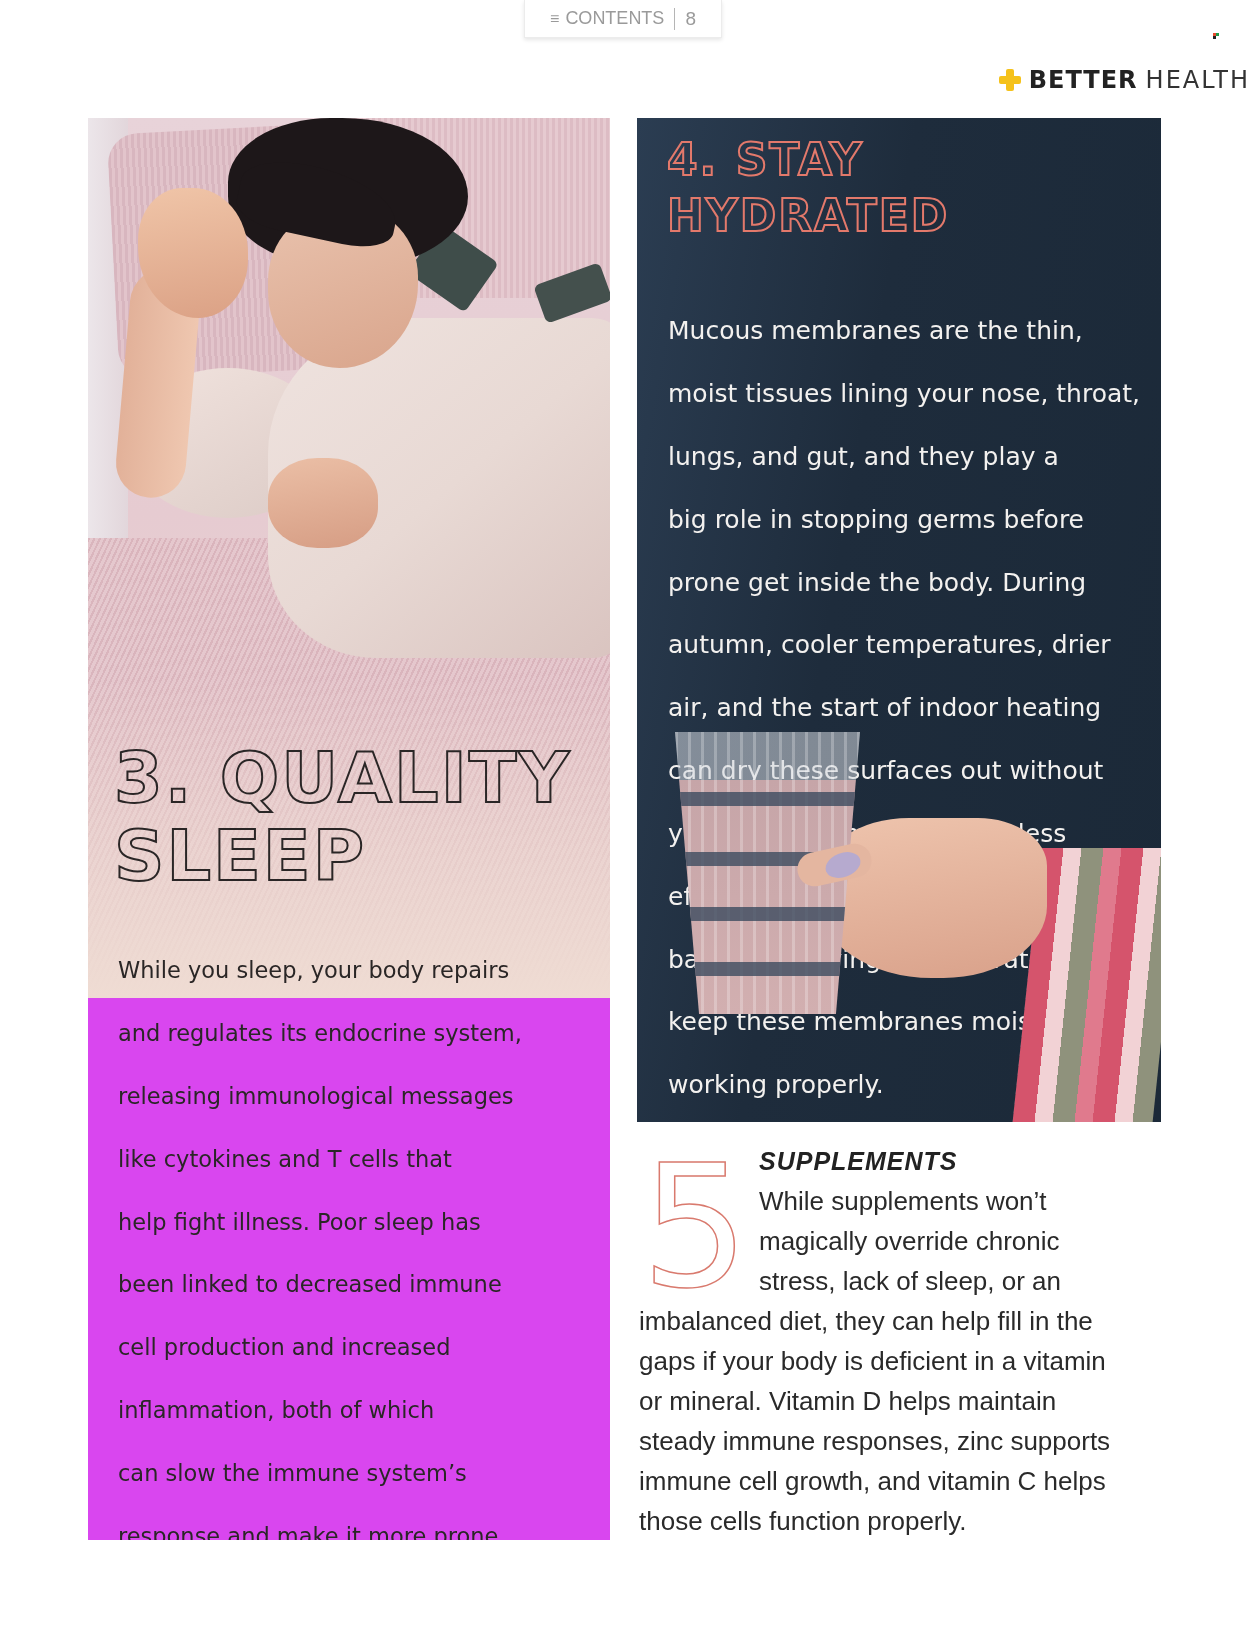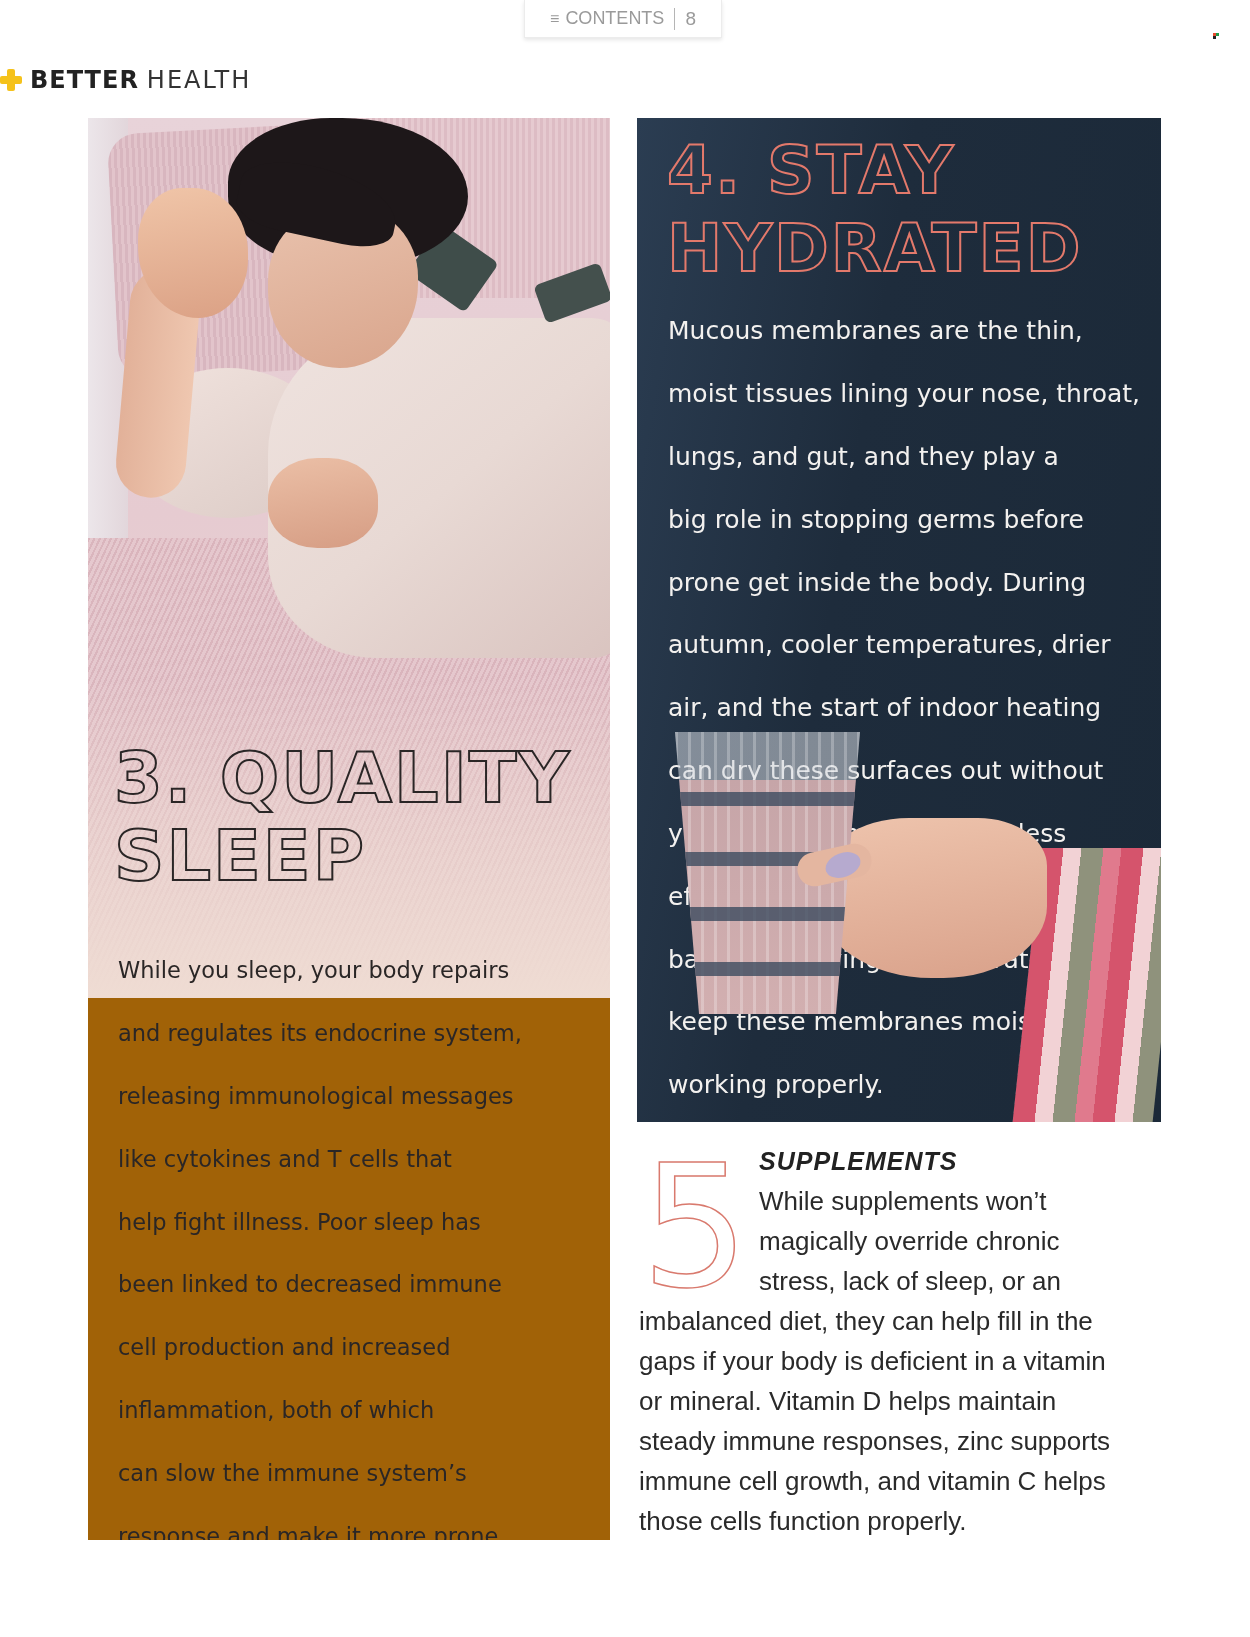--- a/index.html
+++ b/index.html
@@ -16,36 +16,36 @@
   }
   .contents-bar .menu-glyph { font-size: 16px; }
   .contents-bar .sep { width: 1px; height: 22px; background: #b5b5b5; margin: 0 4px; }
   .contents-bar .pg { font-size: 19px; }
 
   .corner-mark { position: absolute; left: 1213px; top: 33px; width: 6px; height: 6px; }
   .corner-mark span { position: absolute; width: 3px; height: 3px; }
 
   .brand {
     position: absolute; left: 0; right: 0; top: 62px; height: 36px;
-    display: flex; align-items: center; justify-content: flex-start; gap: 8px;
+    display: flex; align-items: center; justify-content: flex-end; gap: 8px;
     font-family: "DejaVu Sans", sans-serif; font-size: 24px; letter-spacing: 1px;
   }
   .brand .plus { position: relative; width: 22px; height: 22px; }
   .brand .plus::before, .brand .plus::after {
     content: ""; position: absolute; background: #f5c21b; border-radius: 2px;
   }
   .brand .plus::before { left: 7px; top: 0; width: 8px; height: 22px; }
   .brand .plus::after { left: 0; top: 7px; width: 22px; height: 8px; }
   .brand .b1 { font-weight: bold; color: #222; }
   .brand .b2 { font-weight: normal; color: #333; letter-spacing: 2px; }
 
   
   .left-panel {
     position: absolute; left: 88px; top: 118px; width: 522px; height: 1422px;
-    background: #a16207; overflow: hidden;
+    background: #d946ef; overflow: hidden;
   }
   .sleep-photo { position: absolute; left: 0; top: 0; width: 522px; height: 880px; overflow: hidden;
     background: linear-gradient(180deg, #e8d3d9 0%, #e6cbd1 45%, #e9d5d0 80%, #efdcd3 100%); }
   .sleep-photo .sheet-left { position:absolute; left:0; top:0; width:40px; height:880px; background: linear-gradient(90deg,#ece6ea,#e2d6db); }
   .sleep-photo .pillow { position:absolute; left:25px; top:10px; width:250px; height:245px; border-radius: 30px;
     background: repeating-linear-gradient(90deg,#d8b6bf 0 3px,#e2c4cb 3px 6px); transform: rotate(-3deg); }
   .sleep-photo .pillow2 { position:absolute; left:260px; top:0px; width:262px; height:180px;
     background: repeating-linear-gradient(90deg,#ddbcc4 0 3px,#e6cad0 3px 6px); }
   .sleep-photo .hair { position:absolute; left:140px; top:0px; width:240px; height:150px; border-radius: 45% 55% 50% 50%; background:#1d1719; }
   .sleep-photo .face { position:absolute; left:180px; top:90px; width:150px; height:160px; border-radius: 48% 45% 55% 50%; background: linear-gradient(160deg,#e9c2ad,#d9a58c); }
@@ -75,21 +75,21 @@
     position: absolute; left: 30px; top: 806px; width: 470px;
     font-family: "DejaVu Sans", sans-serif; font-size: 22.5px; line-height: 31.4px; color: #2a2626;
     white-space: pre-line;
   }
 
   
   .right-panel {
     position: absolute; left: 637px; top: 118px; width: 524px; height: 1004px;
     background: linear-gradient(100deg, #2b3d52 0%, #1e2c3c 40%, #1b2938 100%); overflow: hidden;
   }
-  .hydrate-title { left: 30px; top: 20px; font-size: 66px; -webkit-text-stroke: 2px #e3796b; }
+  .hydrate-title { left: 30px; top: 20px; font-size: 44px; -webkit-text-stroke: 2px #e3796b; }
   .hydrate-title .l2 { display: block; margin-top: 12px; }
 
   .hydrate-body {
     position: absolute; left: 31px; top: 166px; width: 490px;
     font-family: "DejaVu Sans", sans-serif; font-size: 25px; line-height: 31.4px; color: #f3f1ef;
     white-space: pre-line;
   }
 
   .glass-photo { position: absolute; left: 0; top: 580px; width: 524px; height: 424px; }
   .glass { position:absolute; left: 38px; top: 34px; width: 185px; height: 282px;

